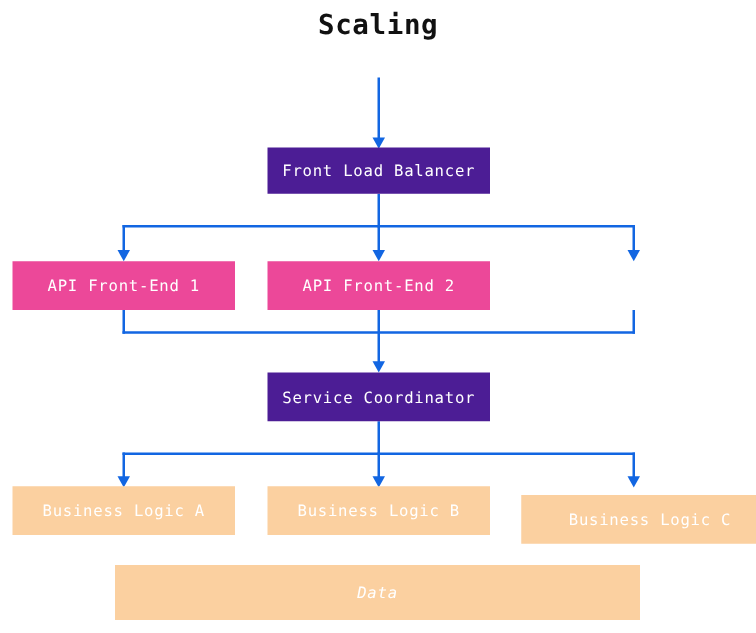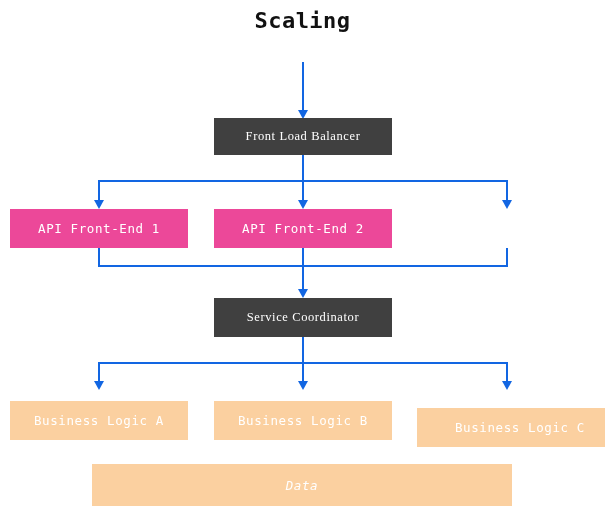--- a/index.html
+++ b/index.html
@@ -37,23 +37,23 @@
     justify-content: center;
     box-sizing: border-box;
     font-family: "DejaVu Sans Mono", monospace;
     font-size: 12.5px;
     letter-spacing: 0.6px;
     color: #ffffff;
     text-align: center;
     line-height: 1.1;
     white-space: nowrap;
   }
-  .node.gray   { background: #404040; font-family: Liberation Serif, serif; }
+  .node.gray   { background: #4c1d95; }
   .node.cyan   { background: #ec4899; }
-  .node.orange { background: #fbd0a0; margin-top: 12px; }
+  .node.orange { background: #fbd0a0; }
 
   
   .vline, .hline {
     position: absolute;
     background: #1266e2;
   }
   .vline { width: 2px; }
   .hline { height: 2px; }
 
   .arrowhead {

